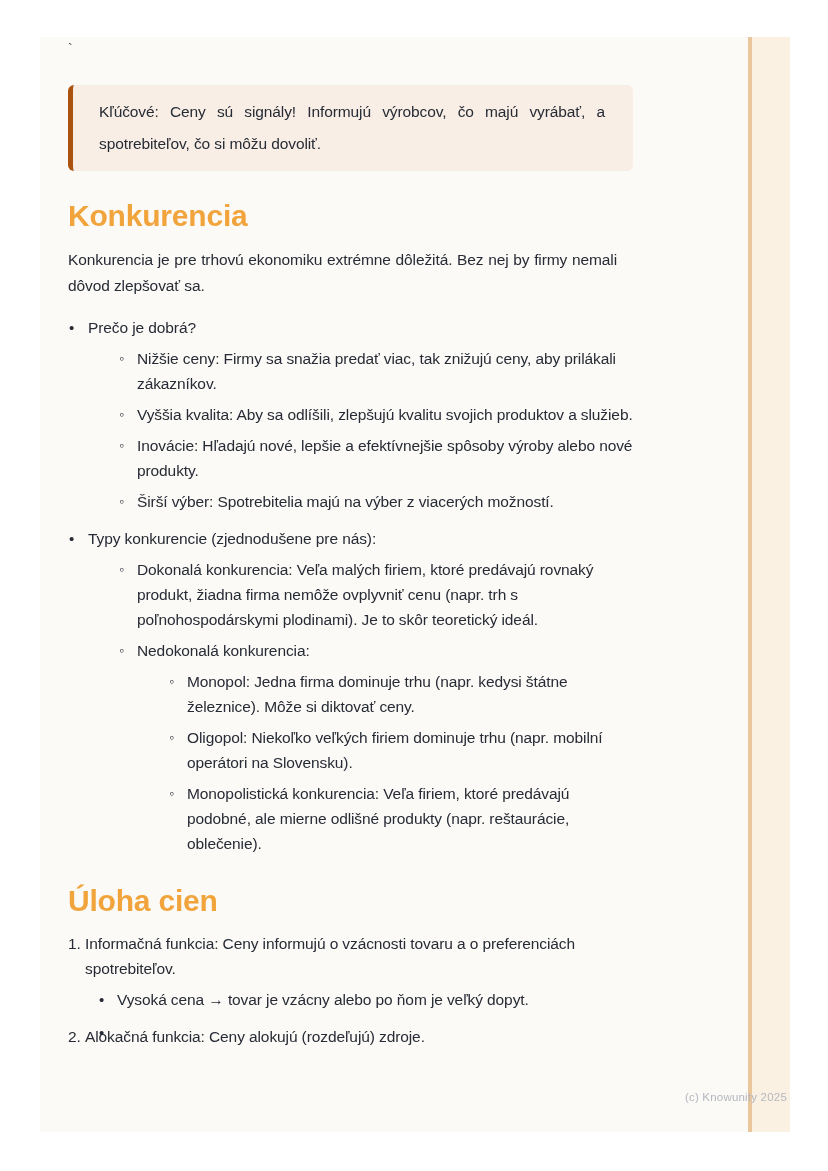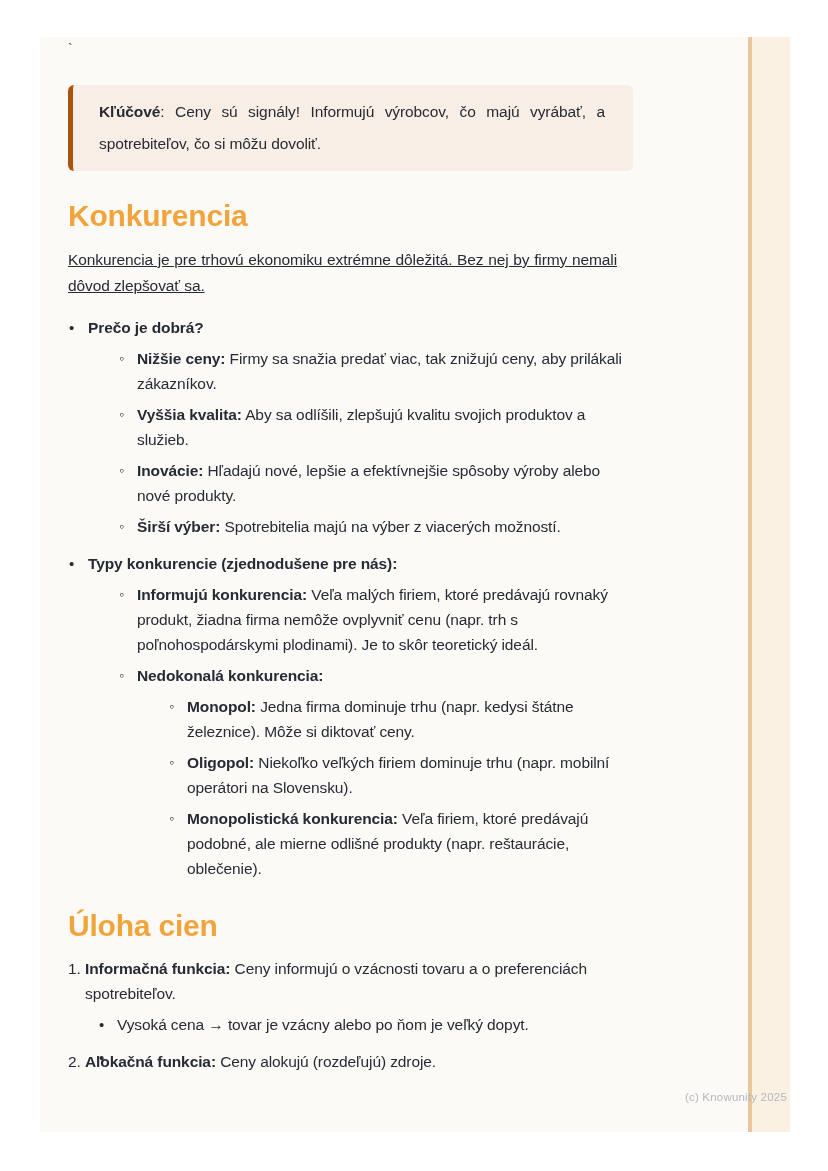--- a/index.html
+++ b/index.html
@@ -26,28 +26,28 @@
   .tick{height:18px;font-size:14px;line-height:16px;color:#3a3f49;}
   .callout{
     margin-top:26px;
     background:#F8EEE5;
     border-left:5px solid #AA5210;
     border-radius:6px;
     padding:11px 28px 11px 26px;
     line-height:32px;
     text-align:justify;
   }
-  .b{font-weight:700;}
+  .b{font-weight:400;}
   h2.h{
     margin:30px 0 0 0;
     font-size:30px;line-height:29px;
     font-weight:700;color:#F1A43B;letter-spacing:-0.2px;
   }
   h2.h2b{}
-  .para{margin:17px 16px 0 0;line-height:26px;text-decoration:underline;}
+  .para{margin:17px 16px 0 0;line-height:26px;}
   .just{text-align:justify;}
   .ul1{margin-top:16px;}
   .li{position:relative;line-height:25px;}
   .l1{padding-left:20px;}
   .l1 + .l1{margin-top:12px;}
   .sub{margin-left:30px;}
   .sub .li{padding-left:19px;margin-top:6px;}
   .sub3{margin-left:31px;}
   .mk{position:absolute;left:1px;top:0;color:#262B35;}
   .mk1{font-size:15px;}
@@ -96,21 +96,21 @@
           <div class="li">
             <span class="mk mk2">◦</span><span class="b">Širší výber:</span><span> Spotrebitelia majú na výber z viacerých možností.</span>
           </div>
         </div>
       </div>
 
       <div class="li l1">
         <span class="mk mk1">•</span><span class="b">Typy konkurencie (zjednodušene pre nás):</span><span></span>
         <div class="sub">
           <div class="li">
-            <span class="mk mk2">◦</span><span class="b">Informujú konkurencia:</span><span> Veľa malých firiem, ktoré predávajú rovnaký produkt, žiadna firma nemôže ovplyvniť cenu (napr. trh s poľnohospodárskymi plodinami). Je to skôr teoretický ideál.</span>
+            <span class="mk mk2">◦</span><span class="b">Dokonalá konkurencia:</span><span> Veľa malých firiem, ktoré predávajú rovnaký produkt, žiadna firma nemôže ovplyvniť cenu (napr. trh s poľnohospodárskymi plodinami). Je to skôr teoretický ideál.</span>
           </div>
           <div class="li">
             <span class="mk mk2">◦</span><span class="b">Nedokonalá konkurencia:</span><span></span>
             <div class="sub sub3">
               <div class="li">
                 <span class="mk mk2">◦</span><span class="b">Monopol:</span><span> Jedna firma dominuje trhu (napr. kedysi štátne železnice). Môže si diktovať ceny.</span>
               </div>
               <div class="li">
                 <span class="mk mk2">◦</span><span class="b">Oligopol:</span><span> Niekoľko veľkých firiem dominuje trhu (napr. mobilní operátori na Slovensku).</span>
               </div>

